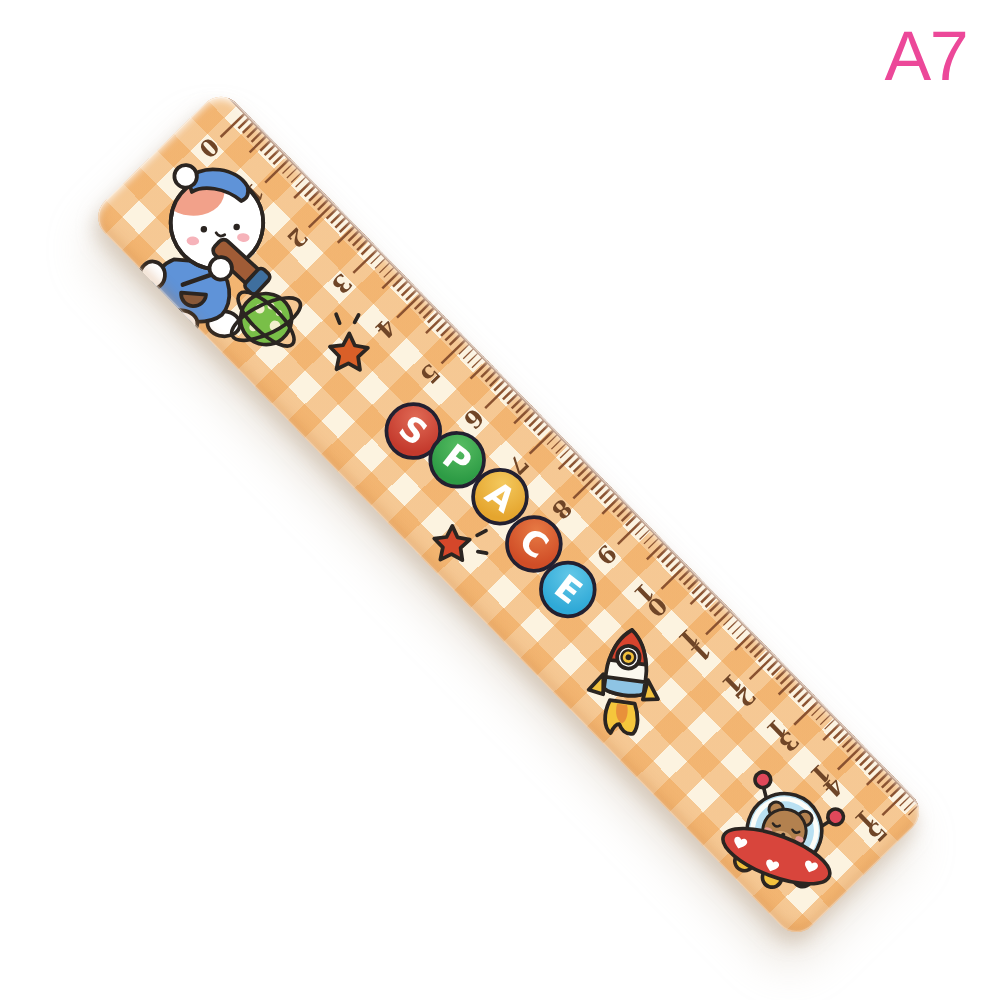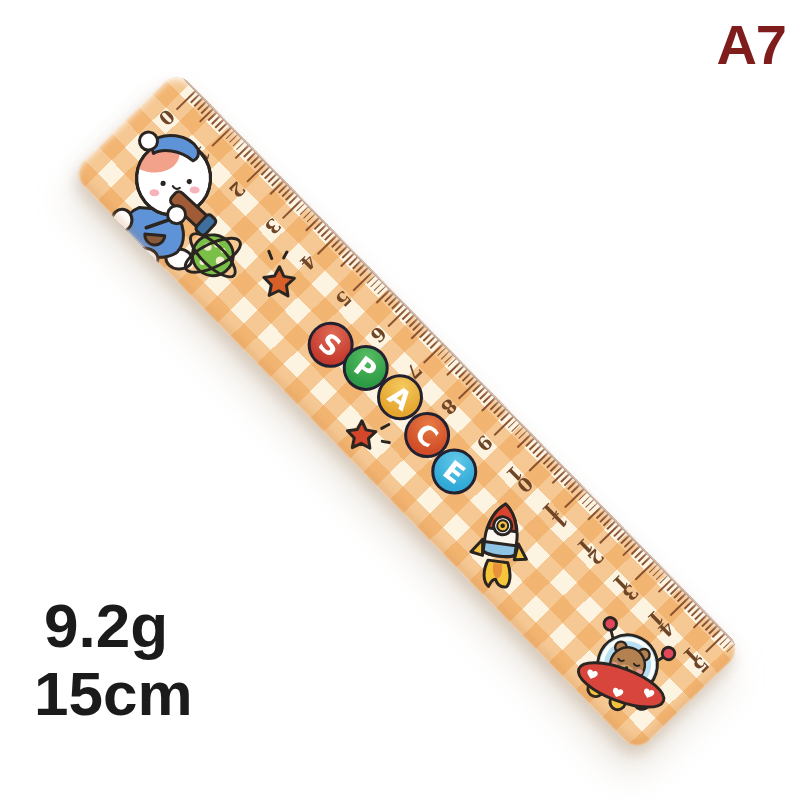--- a/index.html
+++ b/index.html
@@ -1,18 +1,18 @@
 <!DOCTYPE html>
 <html style="--tick: #8a5230; --num: #6f4527; --cream: #fcf3e0;"><head>
 <meta charset="utf-8">
 <style>
   html,body{margin:0;padding:0;width:800px;height:800px;background:#fff;overflow:hidden;}
   .photo{position:relative;width:800px;height:800px;background:#fff;font-family:"Liberation Sans",sans-serif;}
 
-  .variant-label{position:absolute;top:12px;right:14px;font-size:56px;font-weight:700;color:#7f1d1d;letter-spacing:-1px;}
+  .variant-label{position:absolute;top:12px;right:26px;font-size:56px;font-weight:400;color:#ec4899;letter-spacing:-1px;}
 
   .specs{position:absolute;left:34px;top:592px;color:#1b1b1b;font-weight:700;line-height:1.1;}
   .specs .weight{font-size:62px;padding-left:10px;}
   .specs .length{font-size:62px;}
 
   
   .ruler{
     position:absolute;left:0;top:0;width:810px;height:148px;
     transform:translate(177px,70px) rotate(45.7deg);
     transform-origin:0 0;
@@ -45,24 +45,20 @@
 
   .sticker{position:absolute;}
 </style>
 </head>
 <body>
 
 <div class="photo">
 
   <div class="variant-label">A7</div>
 
-  <div class="specs">
-    <div class="weight">9.2g</div>
-    <div class="length">15cm</div>
-  </div>
 
   <div class="ruler">
 
     <div class="edge-line"></div>
     <div id="ticks">
         <div class="tick cm" style="left: 27px;"></div>
         <div class="num" style="left: 12px;">
           <span>0</span>
         </div>
         <div class="tick mm" style="left: 32.05px;"></div>

